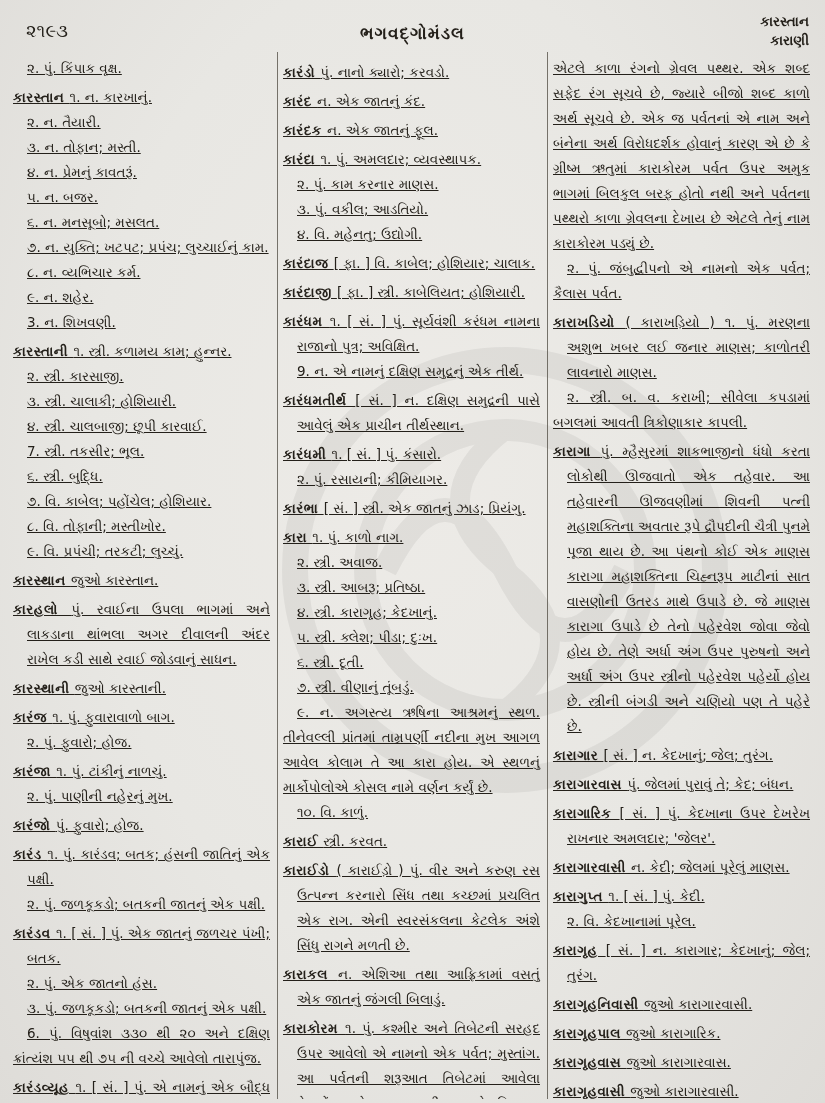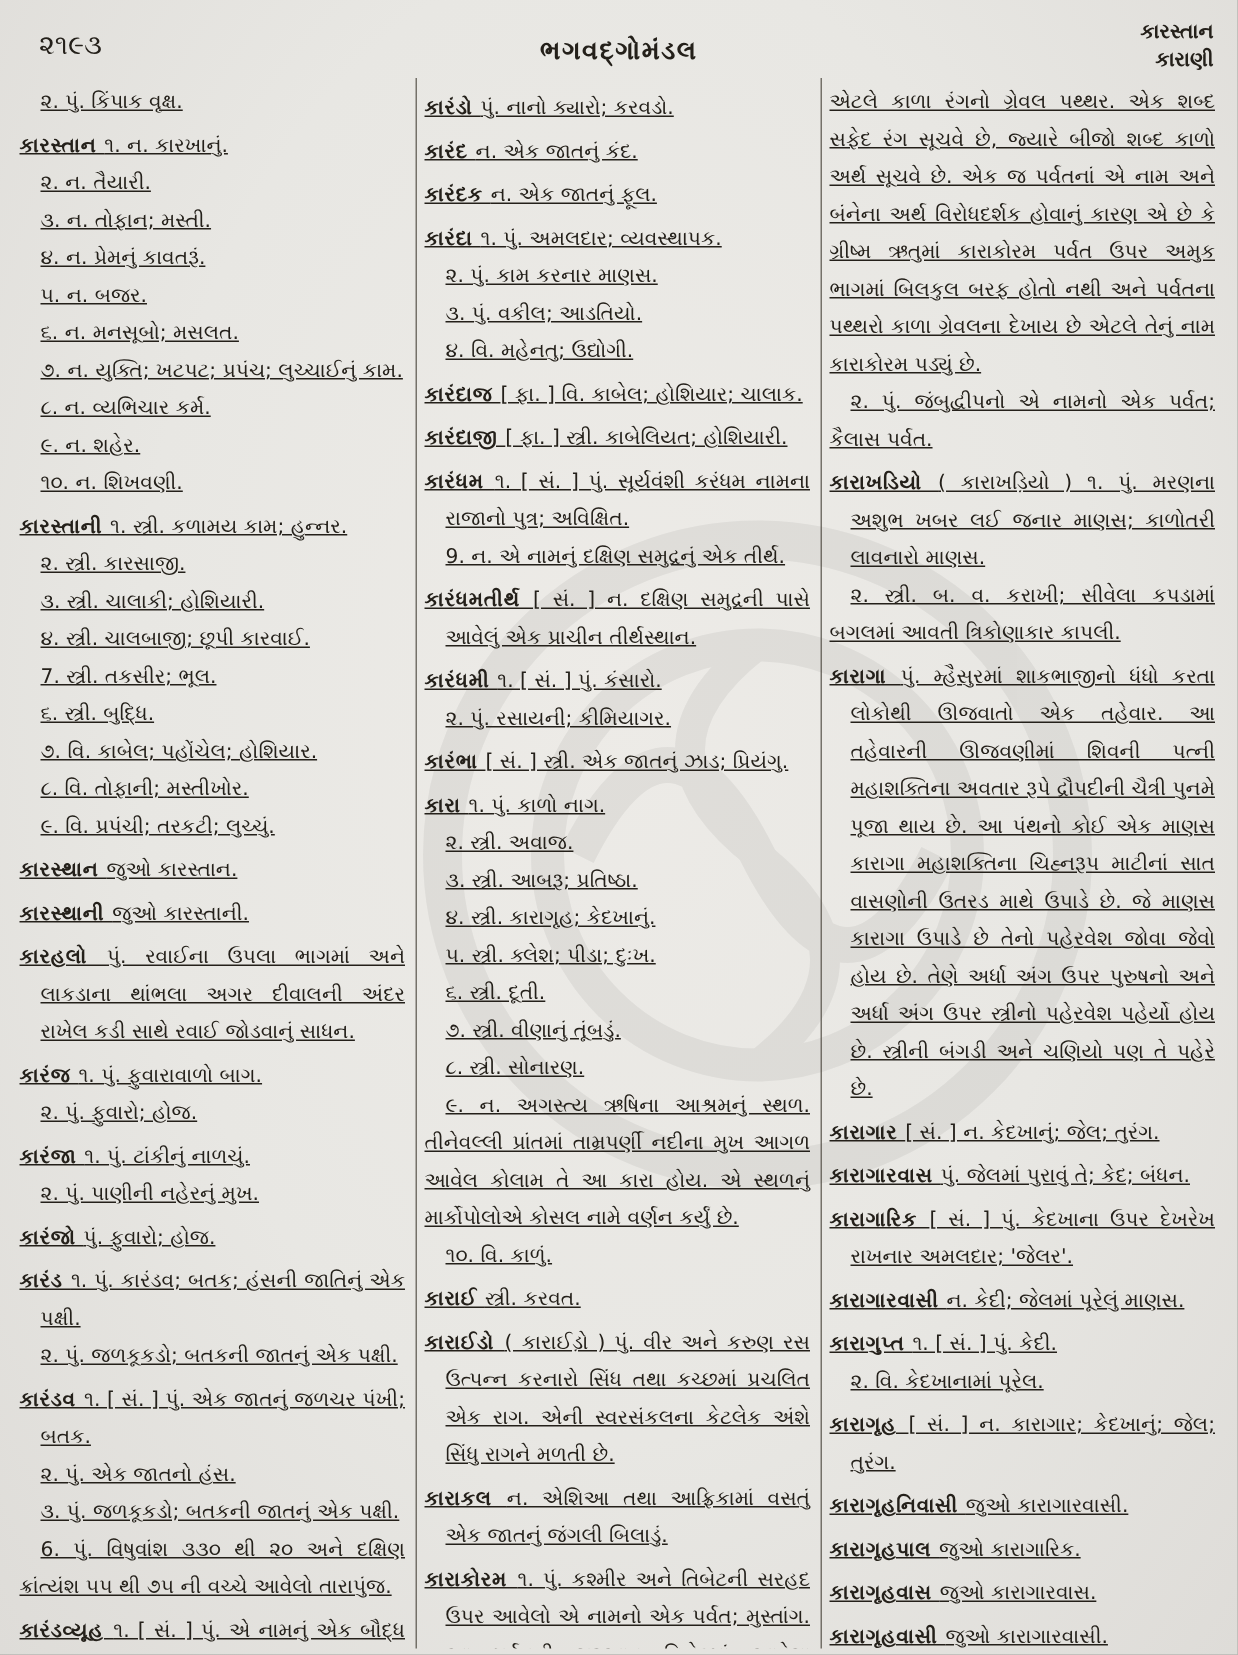--- a/index.html
+++ b/index.html
@@ -58,33 +58,33 @@
         <p class="blk sense">૨. પું. કિંપાક વૃક્ષ.</p>
         <p class="blk entry"><span class="hw">કારસ્તાન </span>૧. ન. કારખાનું.</p>
         <p class="blk sense">૨. ન. તૈયારી.</p>
         <p class="blk sense">૩. ન. તોફાન; મસ્તી.</p>
         <p class="blk sense">૪. ન. પ્રેમનું કાવતરૂં.</p>
         <p class="blk sense">૫. ન. બજર.</p>
         <p class="blk sense">૬. ન. મનસૂબો; મસલત.</p>
         <p class="blk sense">૭. ન. યુક્તિ; ખટપટ; પ્રપંચ; લુચ્ચાઈનું કામ.</p>
         <p class="blk sense">૮. ન. વ્યભિચાર કર્મ.</p>
         <p class="blk sense">૯. ન. શહેર.</p>
-        <p class="blk sense">૧૦. ન. શિખવણી.</p>
+        <p class="blk sense">3. ન. શિખવણી.</p>
         <p class="blk entry"><span class="hw">કારસ્તાની </span>૧. સ્ત્રી. કળામય કામ; હુન્નર.</p>
         <p class="blk sense">૨. સ્ત્રી. કારસાજી.</p>
         <p class="blk sense">૩. સ્ત્રી. ચાલાકી; હોશિયારી.</p>
         <p class="blk sense">૪. સ્ત્રી. ચાલબાજી; છૂપી કારવાઈ.</p>
         <p class="blk sense">7. સ્ત્રી. તકસીર; ભૂલ.</p>
         <p class="blk sense">૬. સ્ત્રી. બુદ્ધિ.</p>
         <p class="blk sense">૭. વિ. કાબેલ; પહોંચેલ; હોશિયાર.</p>
         <p class="blk sense">૮. વિ. તોફાની; મસ્તીખોર.</p>
         <p class="blk sense">૯. વિ. પ્રપંચી; તરકટી; લુચ્ચું.</p>
         <p class="blk entry"><span class="hw">કારસ્થાન </span>જુઓ કારસ્તાન.</p>
+        <p class="blk entry"><span class="hw">કારહલો </span>પું. રવાઈના ઉપલા ભાગમાં અને લાકડાના થાંભલા અગર દીવાલની અંદર રાખેલ કડી સાથે રવાઈ જોડવાનું સાધન.</p>
         <p class="blk entry"><span class="hw">કારસ્થાની </span>જુઓ કારસ્તાની.</p>
-        <p class="blk entry"><span class="hw">કારહલો </span>પું. રવાઈના ઉપલા ભાગમાં અને લાકડાના થાંભલા અગર દીવાલની અંદર રાખેલ કડી સાથે રવાઈ જોડવાનું સાધન.</p>
         <p class="blk entry"><span class="hw">કારંજ </span>૧. પું. ફુવારાવાળો બાગ.</p>
         <p class="blk sense">૨. પું. ફુવારો; હોજ.</p>
         <p class="blk entry"><span class="hw">કારંજા </span>૧. પું. ટાંકીનું નાળચું.</p>
         <p class="blk sense">૨. પું. પાણીની નહેરનું મુખ.</p>
         <p class="blk entry"><span class="hw">કારંજો </span>પું. ફુવારો; હોજ.</p>
         <p class="blk entry"><span class="hw">કારંડ </span>૧. પું. કારંડવ; બતક; હંસની જાતિનું એક પક્ષી.</p>
         <p class="blk sense">૨. પું. જળકૂકડો; બતકની જાતનું એક પક્ષી.</p>
         <p class="blk entry"><span class="hw">કારંડવ </span>૧. [ સં. ] પું. એક જાતનું જળચર પંખી; બતક.</p>
         <p class="blk sense">૨. પું. એક જાતનો હંસ.</p>
         <p class="blk sense">૩. પું. જળકૂકડો; બતકની જાતનું એક પક્ષી.</p>
@@ -108,21 +108,20 @@
         <p class="blk entry"><span class="hw">કારંધમી </span>૧. [ સં. ] પું. કંસારો.</p>
         <p class="blk sense">૨. પું. રસાયની; કીમિયાગર.</p>
         <p class="blk entry"><span class="hw">કારંભા </span>[ સં. ] સ્ત્રી. એક જાતનું ઝાડ; પ્રિયંગુ.</p>
         <p class="blk entry"><span class="hw">કારા </span>૧. પું. કાળો નાગ.</p>
         <p class="blk sense">૨. સ્ત્રી. અવાજ.</p>
         <p class="blk sense">૩. સ્ત્રી. આબરૂ; પ્રતિષ્ઠા.</p>
         <p class="blk sense">૪. સ્ત્રી. કારાગૃહ; કેદખાનું.</p>
         <p class="blk sense">૫. સ્ત્રી. ક્લેશ; પીડા; દુઃખ.</p>
         <p class="blk sense">૬. સ્ત્રી. દૂતી.</p>
         <p class="blk sense">૭. સ્ત્રી. વીણાનું તૂંબડું.</p>
-        <p class="blk sense">૮. સ્ત્રી. સોનારણ.</p>
         <p class="blk sense">૯. ન. અગસ્ત્ય ઋષિના આશ્રમનું સ્થળ. તીનેવલ્લી પ્રાંતમાં તામ્રપર્ણી નદીના મુખ આગળ આવેલ કોલામ તે આ કારા હોય. એ સ્થળનું માર્કોપોલોએ કોસલ નામે વર્ણન કર્યું છે.</p>
         <p class="blk sense">૧૦. વિ. કાળું.</p>
         <p class="blk entry"><span class="hw">કારાઈ </span>સ્ત્રી. કરવત.</p>
         <p class="blk entry"><span class="hw">કારાઈડો </span>( કારાઈડ઼ો ) પું. વીર અને કરુણ રસ ઉત્પન્ન કરનારો સિંધ તથા કચ્છમાં પ્રચલિત એક રાગ. એની સ્વરસંકલના કેટલેક અંશે સિંધુ રાગને મળતી છે.</p>
         <p class="blk entry"><span class="hw">કારાકલ </span>ન. એશિઆ તથા આફ્રિકામાં વસતું એક જાતનું જંગલી બિલાડું.</p>
         <p class="blk entry"><span class="hw">કારાકોરમ </span>૧. પું. કશ્મીર અને તિબેટની સરહદ ઉપર આવેલો એ નામનો એક પર્વત; મુસ્તાંગ. આ પર્વતની શરૂઆત તિબેટમાં આવેલા પેનગોંગ સરોવર આગળથી થાય છે. વિખ્યાત સિંધુ નદી કારાકોરમ અને આંતર હિમાલયની હારમાળા વચ્ચેથી પસાર થાય છે. મુસ્તાંગ અને કારાકોરમ શબ્દોના અર્થ વિરોધદર્શક છે. મુસ્તાંગ એટલે બરફનો સફેદ રંગનો પર્વત. જ્યારે કારાકોરમ</p>
       </div>
     <div class="divider"></div>
     <div class="col">
         <p class="blk cont">એટલે કાળા રંગનો ગ્રેવલ પથ્થર. એક શબ્દ સફેદ રંગ સૂચવે છે, જ્યારે બીજો શબ્દ કાળો અર્થ સૂચવે છે. એક જ પર્વતનાં એ નામ અને બંનેના અર્થ વિરોધદર્શક હોવાનું કારણ એ છે કે ગ્રીષ્મ ઋતુમાં કારાકોરમ પર્વત ઉપર અમુક ભાગમાં બિલકુલ બરફ હોતો નથી અને પર્વતના પથ્થરો કાળા ગ્રેવલના દેખાય છે એટલે તેનું નામ કારાકોરમ પડ્યું છે.</p>

